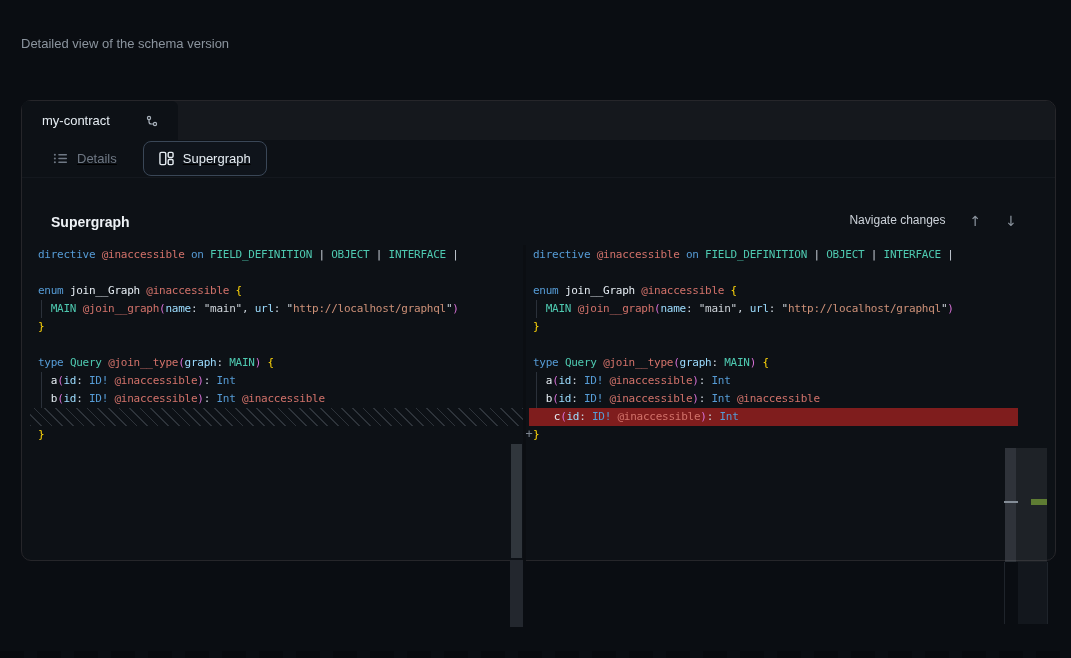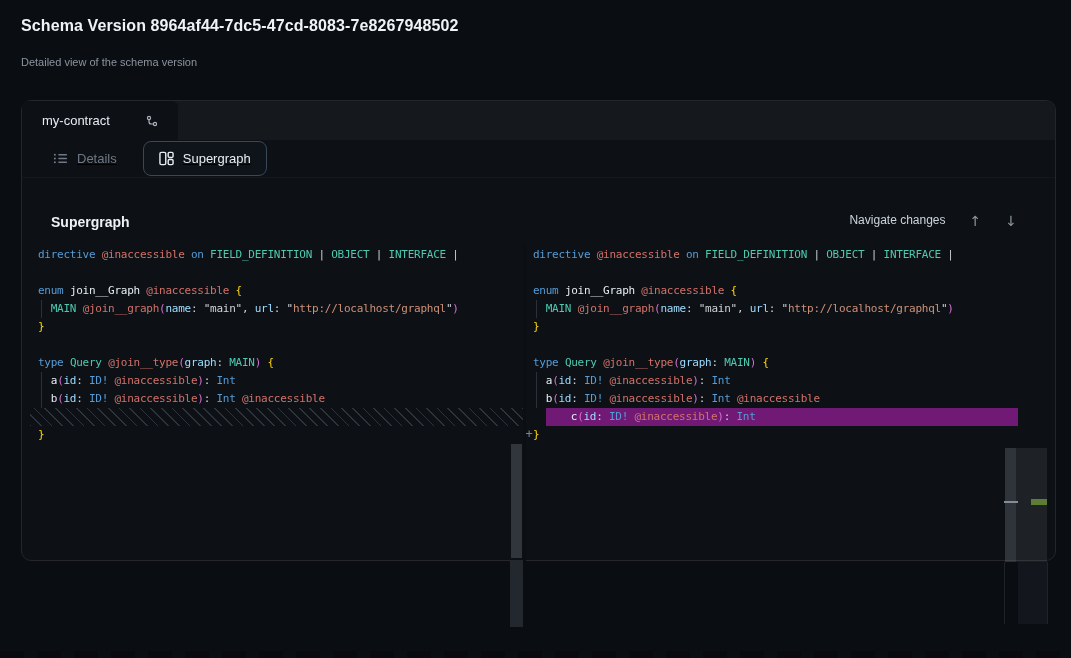--- a/index.html
+++ b/index.html
@@ -1,21 +1,21 @@
 <!DOCTYPE html>
 <html><head>
 <meta charset="utf-8">
 <style>
   html,body{margin:0;padding:0;background:#0a0d12;}
   .page{position:relative;width:1071px;height:658px;overflow:hidden;
         font-family:"Liberation Sans",sans-serif;background:#0a0d12;}
 
   
   .hdr-title{position:absolute;left:21px;top:17px;font-size:16px;font-weight:bold;color:#f0f3f6;letter-spacing:.1px;}
-  .hdr-sub{position:absolute;left:21px;top:56px;font-size:11px;color:#8b949e;}
+  .hdr-sub{position:absolute;left:21px;top:36px;font-size:13px;color:#8b949e;}
 
   
   .card{position:absolute;left:21px;top:100px;width:1035px;height:461px;
         background:#0d1116;border:1px solid #26262a;border-radius:10px;box-sizing:border-box;}
 
   .tabstrip{position:absolute;left:0;top:0;right:0;height:39px;background:#15181d;
             border-radius:9px 9px 0 0;display:flex;align-items:stretch;}
   .tab{display:flex;align-items:center;gap:8px;padding:0 20px;font-size:13px;color:#6e7681;cursor:pointer;}
   .tab.active{background:#0d1116;color:#e6edf3;border-radius:6px 6px 0 0;gap:36px;}
   .tab .ic{display:flex;color:#596069;}
@@ -36,21 +36,21 @@
 
   
   .pane{position:absolute;top:228px;height:316px;overflow:hidden;box-sizing:border-box;padding-top:18px;
         font-family:"DejaVu Sans Mono",monospace;font-size:11px;letter-spacing:-0.25px;}
   .pane-left{left:30px;width:493px;}
   .pane-right{left:525px;width:493px;}
   .cline{height:18px;line-height:18px;position:relative;padding-left:8px;white-space:pre;color:#c9d1d9;}
   .guide::before{content:"";position:absolute;left:11px;top:0;height:100%;width:1px;background:#2b313a;}
   .hatch{padding:0;background:repeating-linear-gradient(45deg,
           rgba(130,140,152,.28) 0px, rgba(130,140,152,.28) 1.2px, transparent 1.2px, transparent 7.5px);}
-  .added{background:#701a75;margin-left:21px;padding-left:12px;}
+  .added{background:#7f1d1d;margin-left:4px;padding-left:12px;}
 
   .tok-kw{color:#569cd6}.tok-dir{color:#d2726a}.tok-typ{color:#4ec9b0}
   .tok-name{color:#e6edf3}.tok-arg{color:#9cdcfe}.tok-punc{color:#c9d1d9}
   .tok-str{color:#ced4da}.tok-scalar{color:#569cd6}.tok-brace{color:#ffd70a}
   .tok-paren{color:#d670d6}.tok-plain{color:#c9d1d9}
   .tok-link{color:#ce9178;text-underline-offset:2px;cursor:pointer;}
 
   .plus-marker{position:absolute;left:521px;top:425px;width:16px;height:18px;line-height:18px;text-align:center;
                font-family:"DejaVu Sans Mono",monospace;font-size:12px;color:#7d8590;z-index:4;}
 
@@ -69,21 +69,20 @@
   .strip-line-a{position:absolute;left:1004px;top:562px;width:1px;height:62px;background:#1f242b;}
   .strip-line-b{position:absolute;left:1047px;top:562px;width:1px;height:62px;background:#1f242b;}
   .bottom-dashes{position:absolute;left:0;top:651px;width:100%;height:7px;opacity:.8;
       background:repeating-linear-gradient(90deg,#07090d 0 24px,transparent 24px 37px);}
 </style>
 </head>
 <body>
 
 <div class="page">
 
-  <div class="hdr-title">Schema Version 8964af44-7dc5-47cd-8083-7e8267948502</div>
   <div class="hdr-sub">Detailed view of the schema version</div>
 
   <div class="card">
 
     <div class="tabstrip">
       <div class="tab active">
         <span>my-contract</span>
         <span class="ic">
           <svg width="12" height="12" viewBox="0 0 16 16" fill="none" stroke="currentColor" stroke-width="1.6">
             <circle cx="4" cy="4" r="2.1"></circle>

